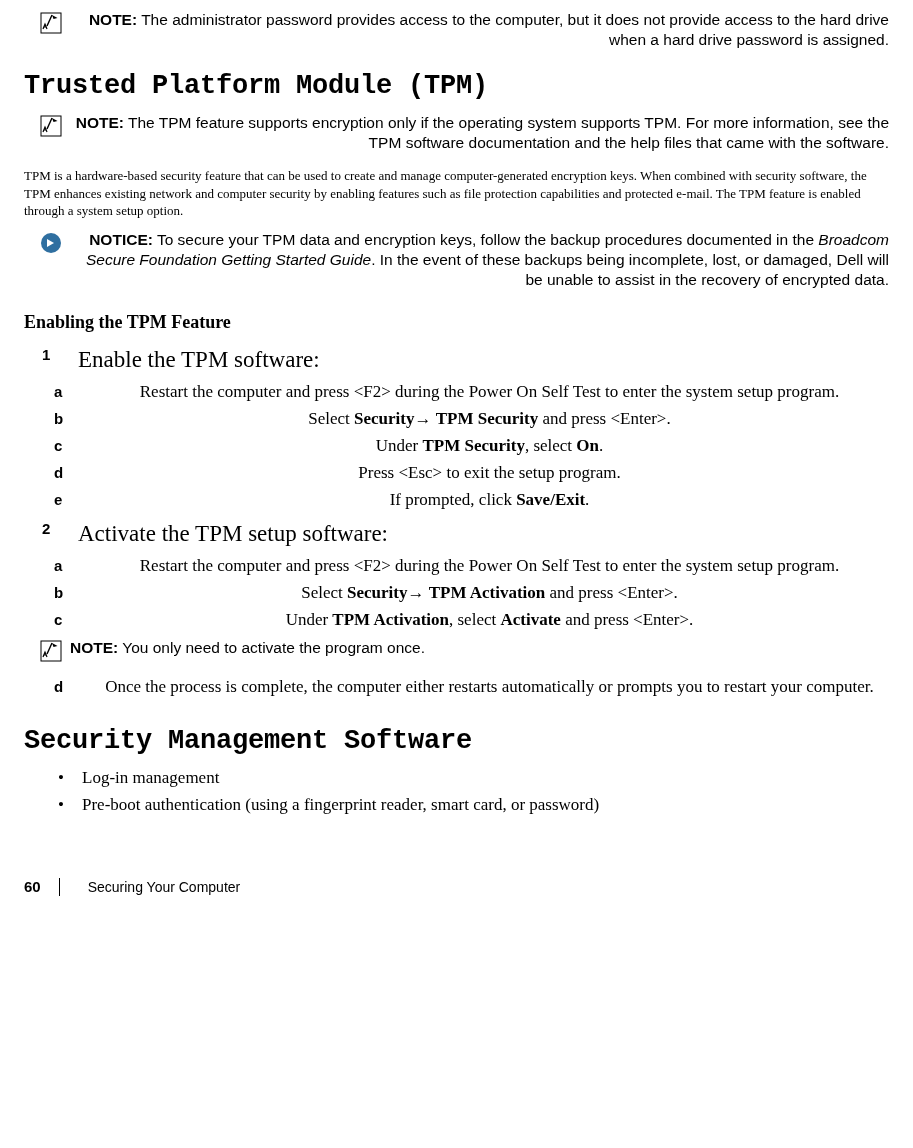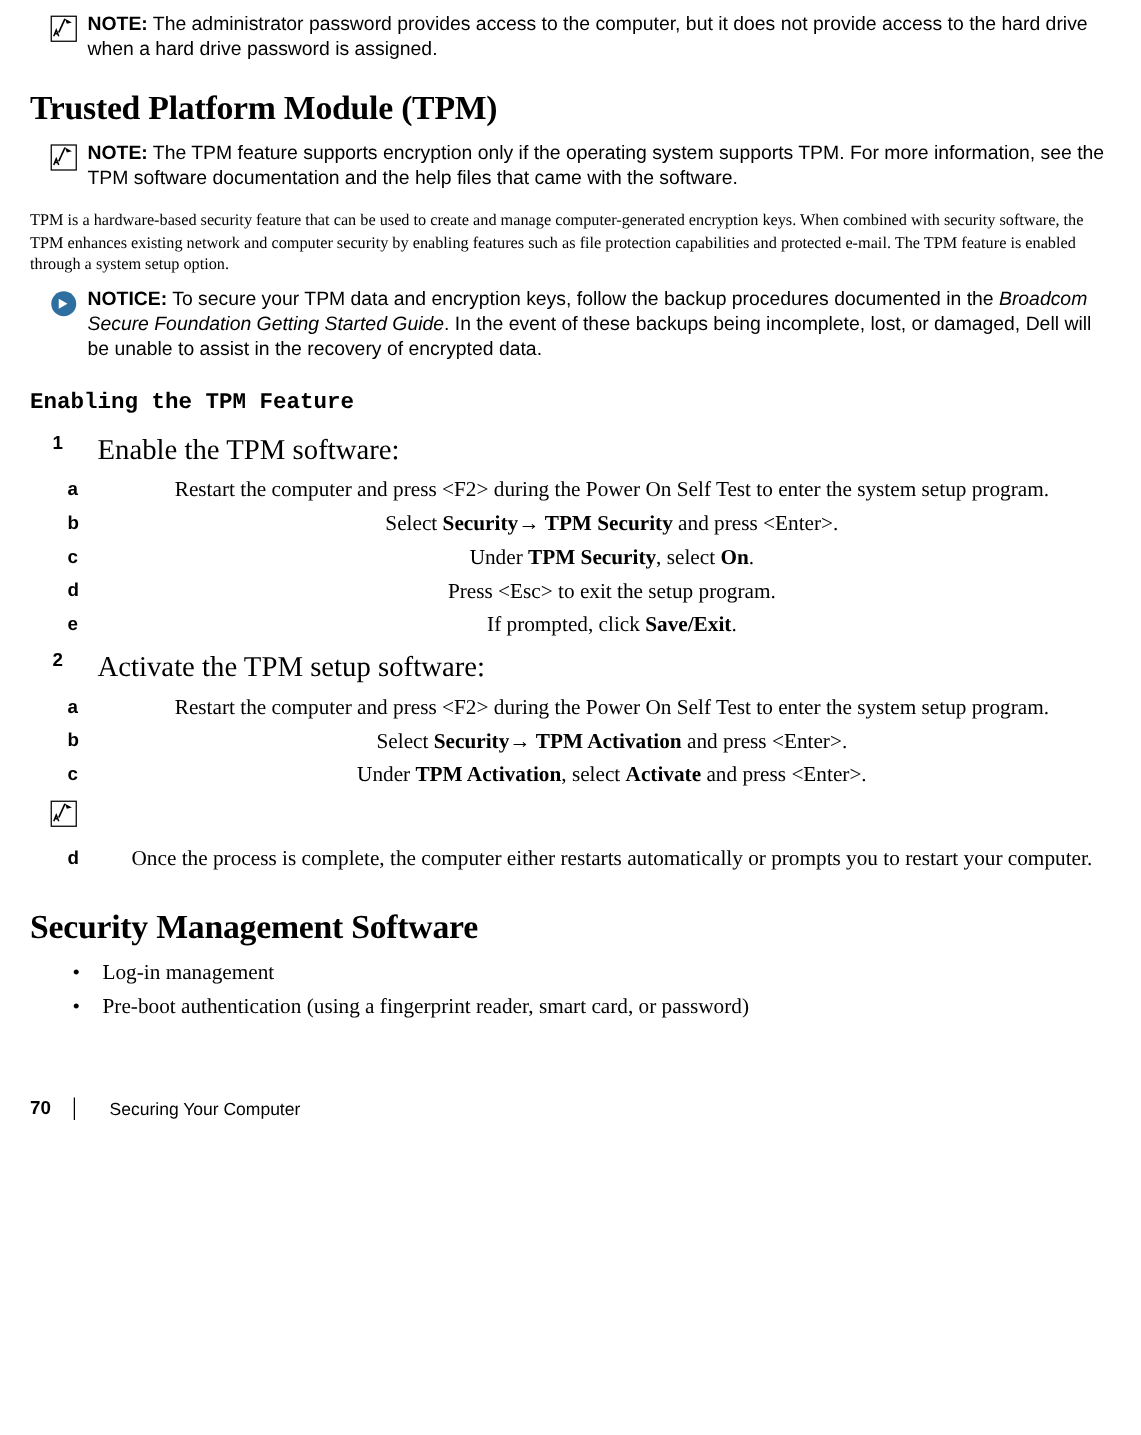--- a/index.html
+++ b/index.html
@@ -1,28 +1,28 @@
 <!DOCTYPE html>
 <html><head>
 <meta charset="utf-8">
 <style>
   * { box-sizing: border-box; margin: 0; padding: 0; }
   html, body { width: 913px; background: #fff; color: #000; }
   body { font-family: Georgia, "Times New Roman", serif; font-size: 17px; line-height: 1.35; padding: 0 24px 0 24px; }
   .page { padding-top: 4px; padding-bottom: 40px; }
 
   .note-block { display: flex; gap: 8px; margin: 6px 0 14px 0; }
-  .note-block.indent { margin-left: 16px; }
+  .note-block.indent { margin-left: 16px; text-align: right; }
   .note-icon, .notice-icon { flex: 0 0 auto; width: 22px; height: 22px; margin-top: 2px; }
   .note-text { font-family: "Helvetica Neue", Arial, sans-serif; font-size: 15.5px; line-height: 1.3; }
   .note-text .label { font-weight: 700; }
   .note-text .italic { font-style: italic; }
 
-  h1 { font-family: Liberation Serif, serif; font-weight: 800; font-size: 27px; margin-top: 18px; margin-bottom: 8px; letter-spacing: -0.2px; }
-  h2 { font-family: Liberation Mono, monospace; font-weight: 800; font-size: 18px; margin-top: 20px; margin-bottom: 10px; }
+  h1 { font-family: Liberation Mono, monospace; font-weight: 800; font-size: 27px; margin-top: 18px; margin-bottom: 8px; letter-spacing: -0.2px; }
+  h2 { font-family: Liberation Serif, serif; font-weight: 800; font-size: 18px; margin-top: 20px; margin-bottom: 10px; }
 
   p.body { margin: 4px 0 6px 0; font-family: Georgia, "Times New Roman", serif; font-size: 13px; line-height: 1.35; }
 
   .ordered { margin: 6px 0 0 0; }
   .ord-item { display: flex; gap: 16px; margin: 6px 0 6px 18px; }
   .ord-mark { font-family: "Helvetica Neue", Arial, sans-serif; font-weight: 800; font-size: 15px; flex: 0 0 20px; line-height: 1.5; }
   .ord-body { flex: 1; font-family: Georgia, "Times New Roman", serif; font-size: 23px; line-height: 1.35; }
 
   .sublist { margin: 4px 0 4px 0; }
   .sub-item { display: flex; gap: 20px; margin: 4px 0 4px 30px; }
@@ -160,20 +160,24 @@
 
     <div class="note-block indent" style="margin-left:16px;">
       <span class="note-icon">
         <svg viewBox="0 0 22 22" width="22" height="22">
           <rect x="1" y="1" width="20" height="20" fill="none" stroke="#000" stroke-width="1"></rect>
           <path d="M3 17 L5 12 L7 17 M4 15 L6 15" stroke="#000" stroke-width="1.2" fill="none"></path>
           <path d="M12 3 L13.5 7 L17.5 6 L12 3 Z" fill="#000"></path>
           <path d="M12 3 L7 14" stroke="#000" stroke-width="1.4" fill="none"></path>
         </svg>
       </span>
+      <div class="note-text">
+        <span class="label">NOTE:</span>
+        <span>You only need to activate the program once.</span>
+      </div>
     </div>
 
     <div class="sublist">
       <div class="sub-item">
         <span class="sub-mark">d</span>
         <div class="sub-body">Once the process is complete, the computer either restarts automatically or prompts you to restart your computer.</div>
       </div>
     </div>
 
   </div>
@@ -185,18 +189,18 @@
       <span class="bul-mark">•</span>
       <span class="bul-body">Log-in management</span>
     </div>
     <div class="bul-item">
       <span class="bul-mark">•</span>
       <span class="bul-body">Pre-boot authentication (using a fingerprint reader, smart card, or password)</span>
     </div>
   </div>
 
   <div class="footer">
-    <span class="footer-page">70</span>
+    <span class="footer-page">60</span>
     <span class="footer-sep"></span>
     <span class="footer-title">Securing Your Computer</span>
   </div>
 
 </div>
 
 </body></html>

